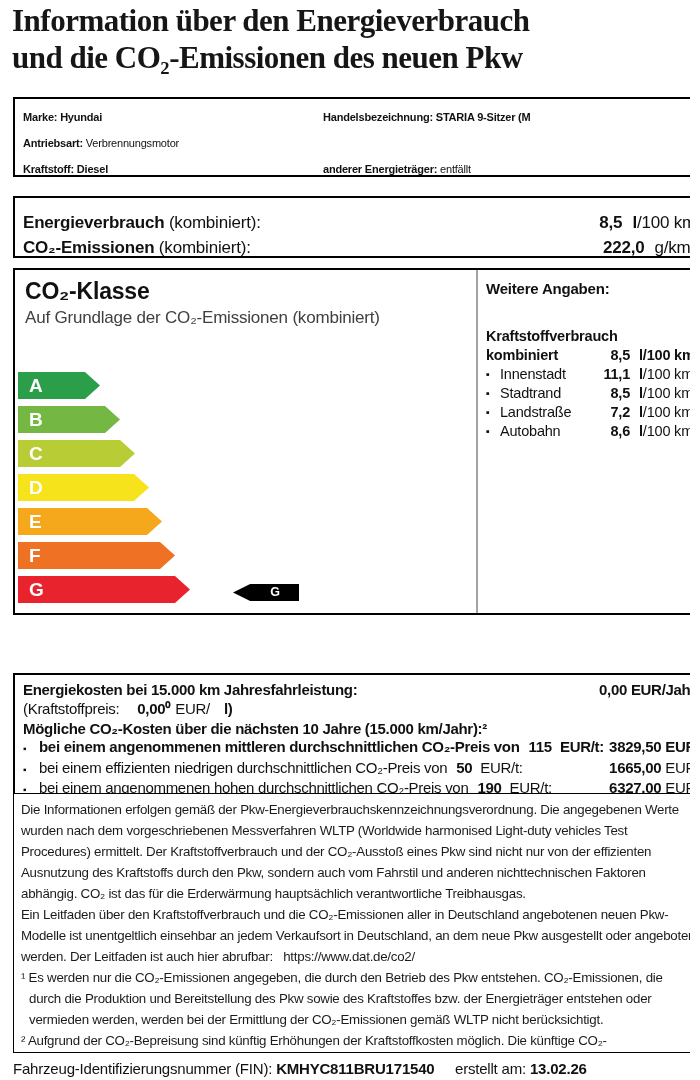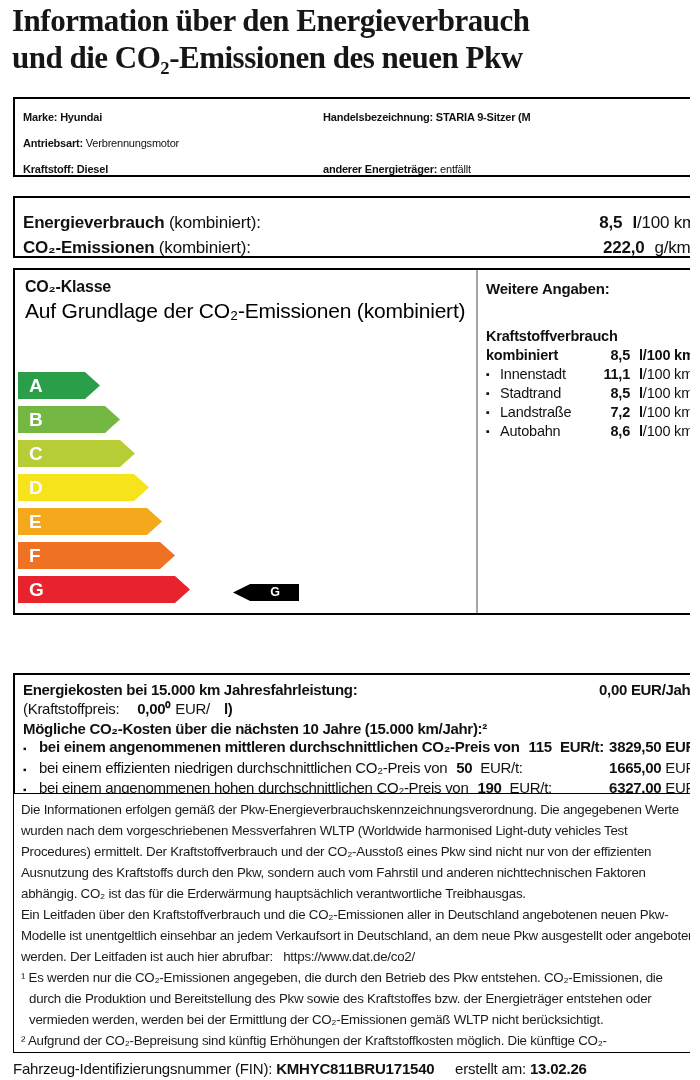--- a/index.html
+++ b/index.html
@@ -23,22 +23,22 @@
   .box2 { top:196px; height:62px; padding:12px 8px; font-size:17px; letter-spacing:-0.2px; }
   .box2 .row { display:flex; height:25px; line-height:25px; align-items:baseline; }
   .box2 .val { margin-left:auto; font-weight:700; }
   .box2 .unit { margin-left:10px; min-width:0; }
 
   
   .box3 { top:268px; height:347px; }
   .panel-left { position:absolute; left:0; top:0; bottom:0; width:461px; padding:8px 10px; }
   .panel-right { position:absolute; left:461px; top:0; bottom:0; right:0; border-left:2px solid #a3a3a3;
                  padding:10px 6px 0 8px; font-size:14.5px; letter-spacing:-0.2px; }
-  .co2-title { font-size:16px; font-weight:700; letter-spacing:-0.2px; }
-  .co2-sub { font-size:21px; margin-top:3px; letter-spacing:-0.2px; color:#000000; }
+  .co2-title { font-size:23px; font-weight:700; letter-spacing:-0.2px; }
+  .co2-sub { font-size:17px; margin-top:3px; letter-spacing:-0.2px; color:#404040; }
   .scale { position:absolute; left:3px; top:102px; }
   .class-arrow { height:27px; margin-bottom:7px; line-height:27px; color:#fff;
                  font-size:19px; font-weight:700; padding-left:11px;
                  clip-path: polygon(0 0, calc(100% - 15px) 0, 100% 50%, calc(100% - 15px) 100%, 0 100%); }
   .rated { position:absolute; left:218px; top:314px; width:66px; height:17px; background:#000;
            color:#fff; font-size:12.5px; font-weight:700; line-height:17px; text-align:center;
            padding-left:18px;
            clip-path: polygon(0 50%, 26% 0, 100% 0, 100% 100%, 26% 100%); }
   .wa-title { font-weight:700; font-size:15px; }
   .wa-head { font-weight:700; margin-top:30px; line-height:19px; }

